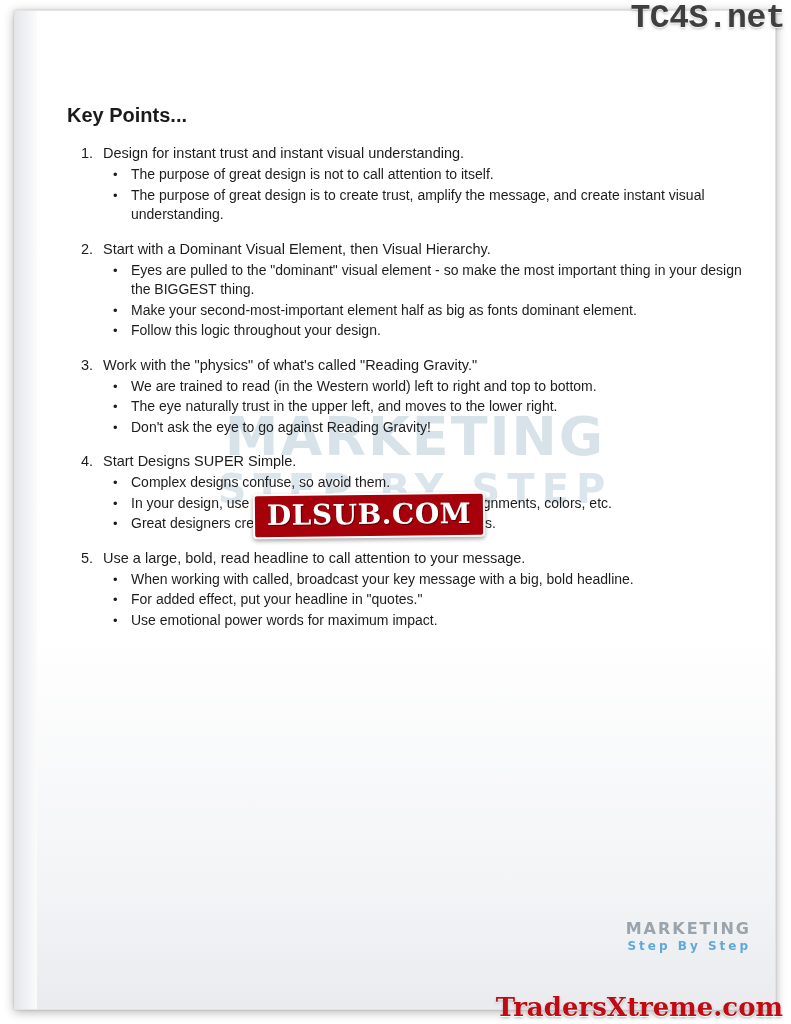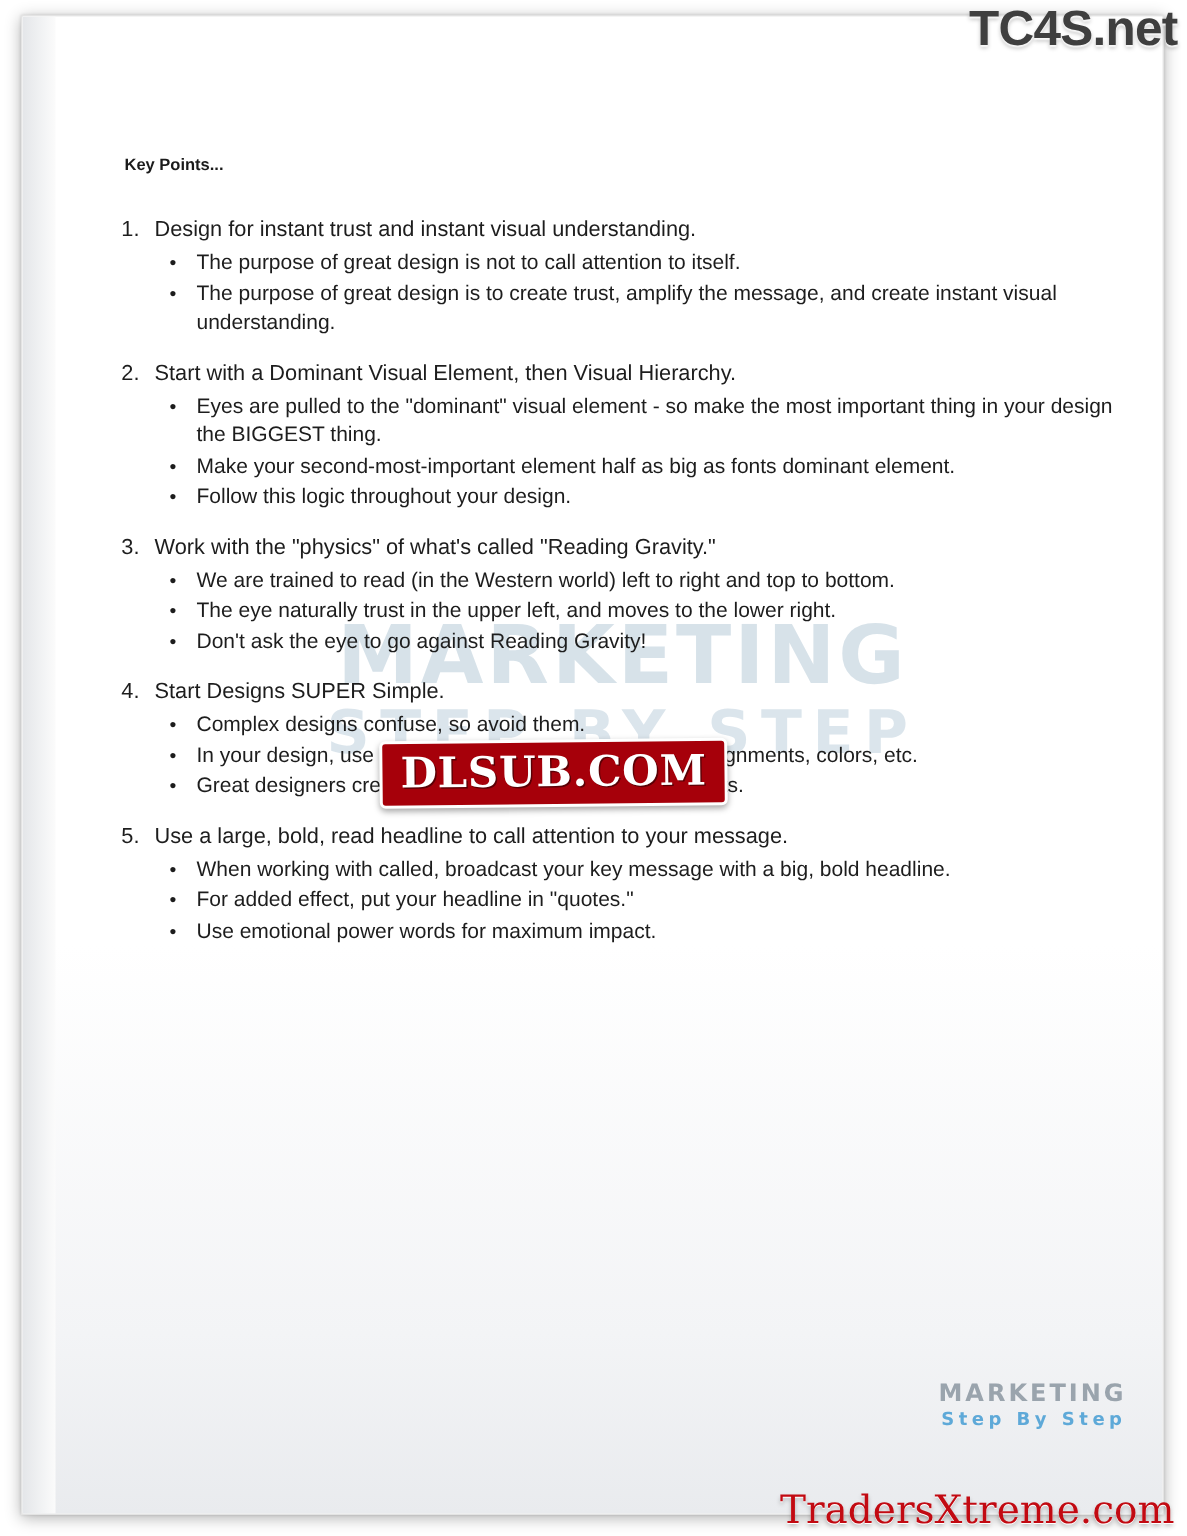--- a/index.html
+++ b/index.html
@@ -54,24 +54,23 @@
     font-size: 25px;
     letter-spacing: -0.2px;
     color: #2e9bd6;
     text-shadow: 0 1px 0 #ffffff, 0 2px 2px rgba(0,0,0,0.18);
   }
 
   #key-points-heading {
     position: absolute;
     left: 52px;
     top: 93px;
-    font-size: 11px;
+    font-size: 20px;
     font-weight: bold;
     color: #1b1b1b;
-    margin-left: 16px;
   }
 
   
   #outline {
     position: absolute;
     left: 60px;
     top: 132px;
     width: 670px;
     color: #1d1d1d;
   }
@@ -153,21 +152,21 @@
     font-size: 28px;
     color: #ffffff;
     letter-spacing: 0.5px;
     text-shadow: 1px 1px 0 rgba(0,0,0,0.45);
   }
 
   #tc4s-badge {
     position: absolute;
     right: 6px;
     top: 0px;
-    font-family: Liberation Sans, sans-serif;
+    font-family: Liberation Mono, monospace;
     font-weight: bold;
     font-size: 33px;
     color: #3f3f3f;
     text-shadow: 0 1px 1px rgba(255,255,255,0.85), 0 2px 3px rgba(0,0,0,0.25);
     letter-spacing: -0.5px;
   }
 
   
   #footer-logo {
     position: absolute;
@@ -189,21 +188,21 @@
     letter-spacing: 3px;
     color: #5ea9d8;
     margin-top: 1px;
   }
 
   #traders-badge {
     position: absolute;
     right: 8px;
     bottom: 2px;
     font-family: "DejaVu Serif", serif;
-    font-weight: normal;
+    font-weight: bold;
     font-size: 26px;
     color: #c20a12;
     text-shadow: 0 1px 0 #ffffff, 0 2px 3px rgba(0,0,0,0.25);
   }
 </style>
 </head>
 <body>
 
 <div id="page-frame">
   <div id="page-surface"></div>

